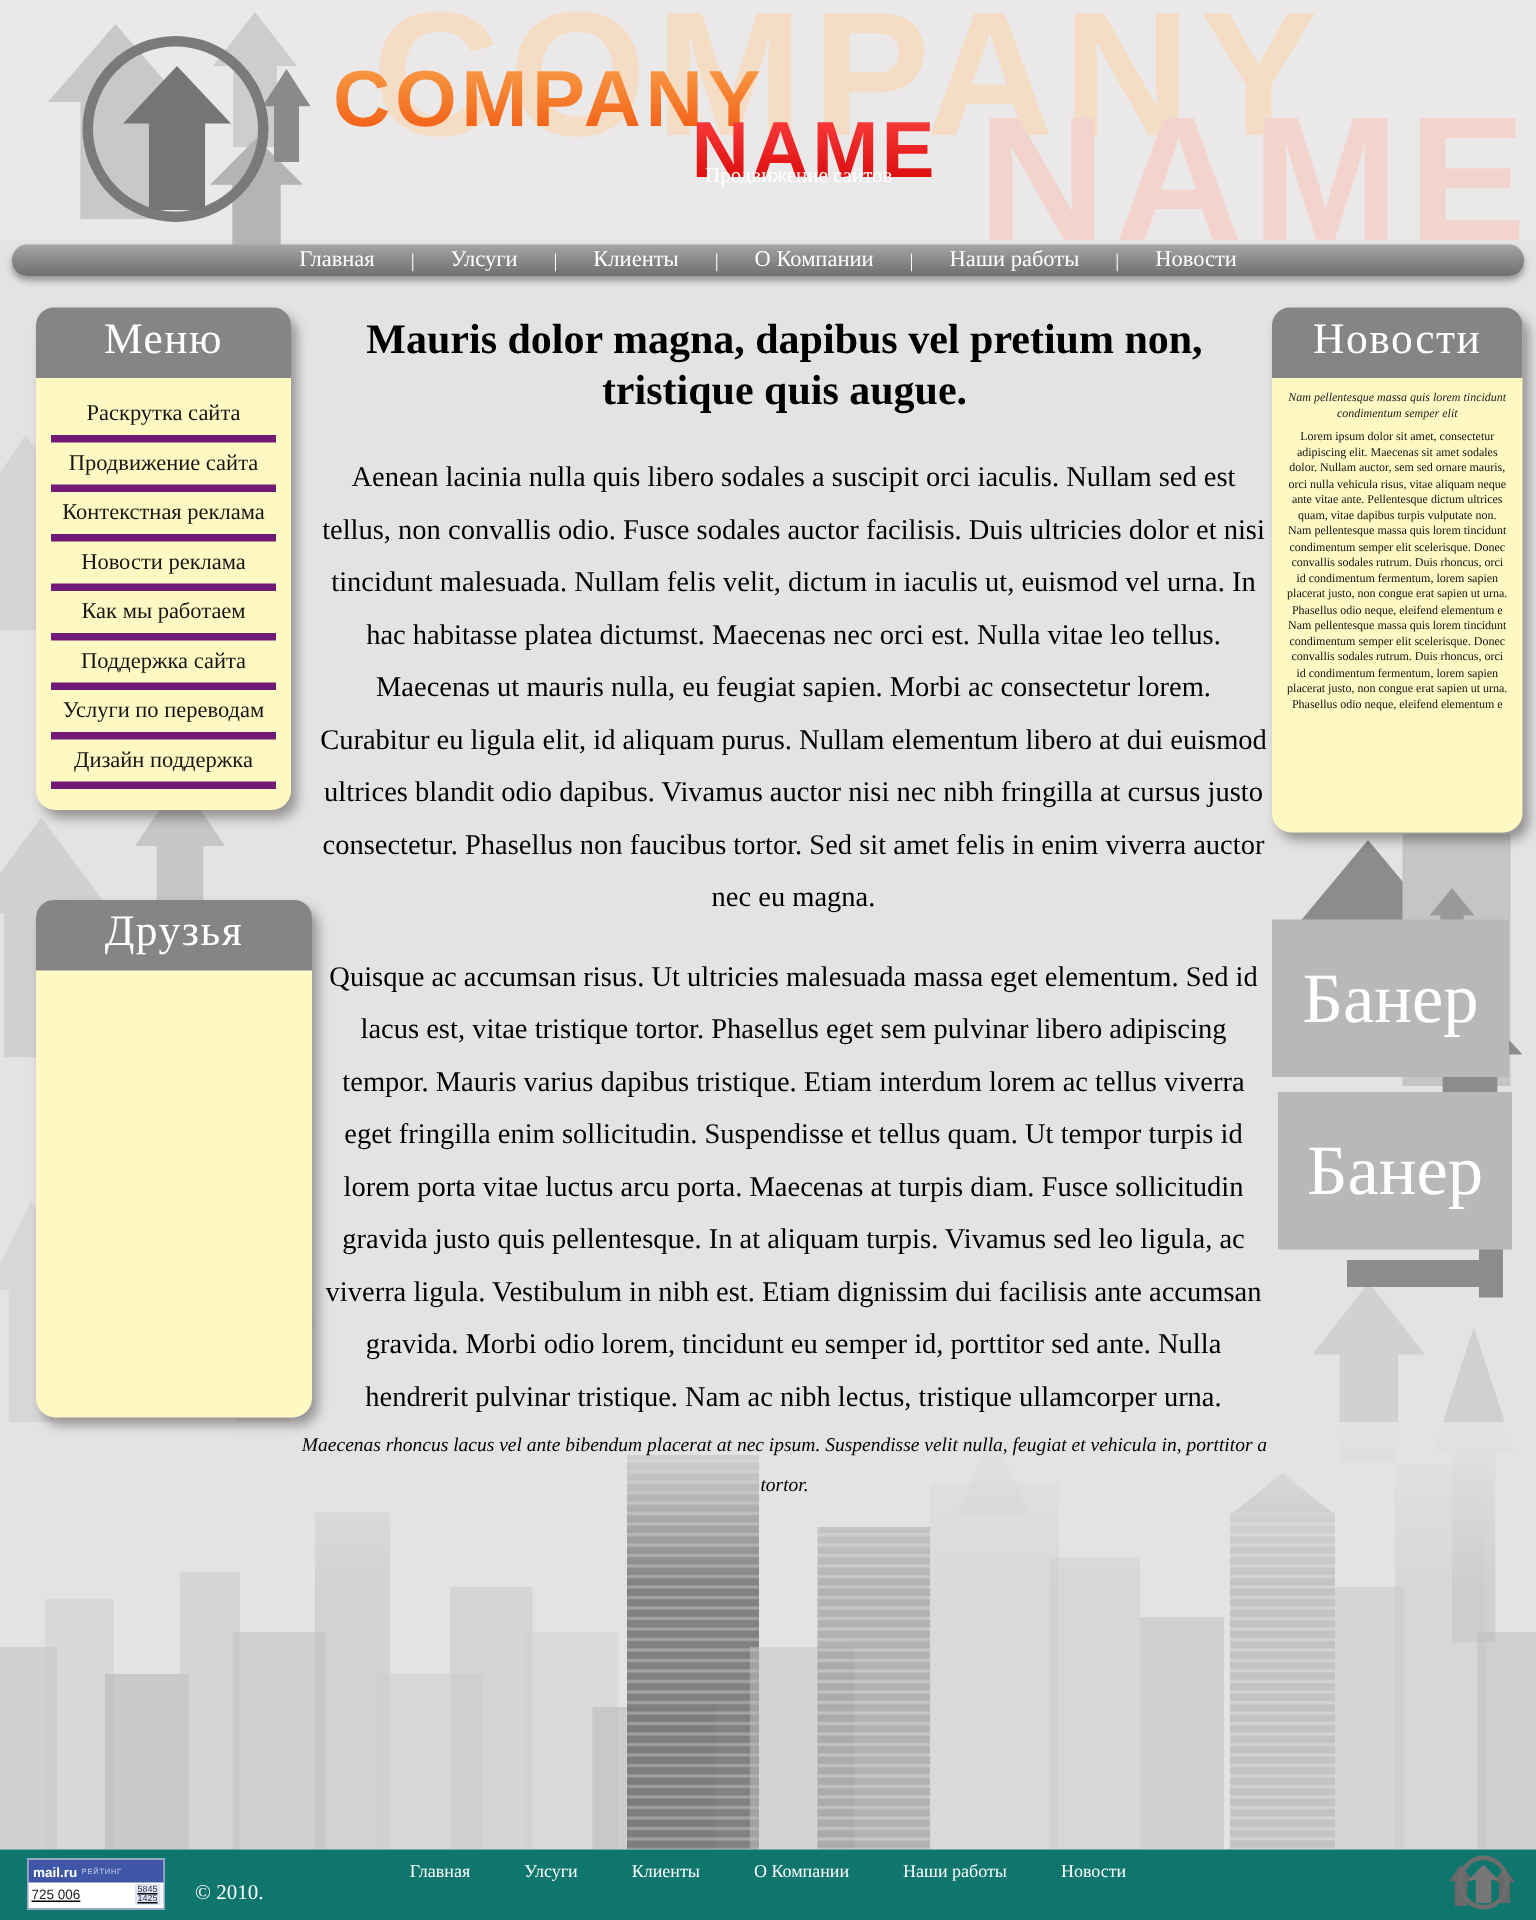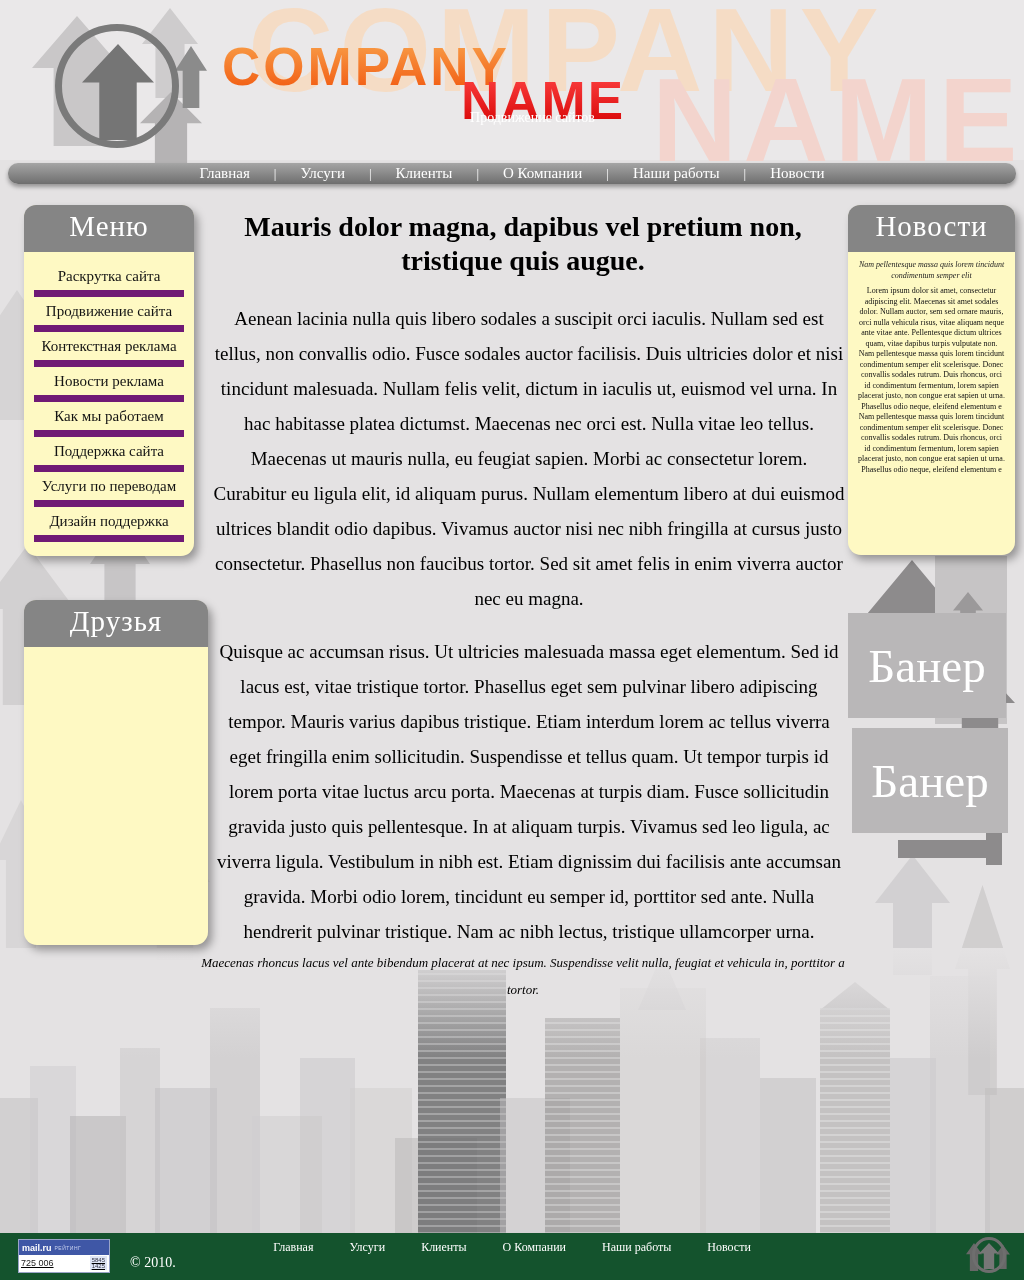--- a/index.html
+++ b/index.html
@@ -43,21 +43,21 @@
   
   .box { position:absolute; border-radius:13px; background:#fef9c3; box-shadow:4px 5px 8px rgba(0,0,0,.35); z-index:5; }
   .box-header {
     background:#858585; border-radius:12px 12px 0 0; color:#fff; text-align:center;
     font-size:29px; padding:5px 0 9px; letter-spacing:1px;
   }
   .menu-box { left:24px; top:205px; width:170px; }
   .menu-list { padding:10px 10px 14px; }
   .menu-list a {
     display:block; text-align:center; color:#141414; text-decoration:none;
-    font-size:15px; padding:6px 2px 5px; border-bottom:7px solid #701a75;
+    font-size:15px; padding:6px 2px 5px; border-bottom:5px solid #701a75;
   }
   .friends-box { left:24px; top:600px; width:184px; height:345px; }
   .news-box { left:848px; top:205px; width:167px; height:350px; }
   .news-body { padding:8px 9px; text-align:center; overflow:hidden; height:300px; }
   .news-lead { font-style:italic; font-size:8px; line-height:10.5px; margin-bottom:5px; color:#222; }
   .news-text { font-size:8px; line-height:10.5px; color:#111; }
   
   .main-col { position:absolute; left:200px; top:210px; width:646px; text-align:center; z-index:5; }
   .main-heading { font-size:28px; font-weight:bold; line-height:34px; }
   .para { font-size:19px; line-height:35px; margin-top:23px;margin-left:12px; }
@@ -68,21 +68,21 @@
     font-size:47px; z-index:5; }
   .banner1 { left:848px; top:613px; width:158px; height:105px; }
   .banner2 { left:852px; top:728px; width:156px; height:105px; }
   
   .deco { z-index:1; }
   .deco4 { z-index:4; }
   .city { position:absolute; left:0; top:948px; width:1024px; height:285px; z-index:1; }
   .city-fade { position:absolute; left:0; top:948px; width:1024px; height:110px;
     background:linear-gradient(#e4e2e3, rgba(228,226,227,0)); z-index:2; pointer-events:none; }
   
-  .footer { position:absolute; left:0; top:1233px; width:1024px; height:47px; background:#14532d; z-index:8; }
+  .footer { position:absolute; left:0; top:1233px; width:1024px; height:47px; background:#0f766e; z-index:8; }
   .counter { position:absolute; left:18px; top:6px; width:92px; height:34px; border:1px solid #9aa4c8;
     background:#fff; font-family:"Liberation Sans", sans-serif; cursor:pointer; }
   .counter-top { background:#3f57a6; height:15px; display:flex; align-items:center; padding:0 3px; gap:3px; }
   .counter-brand { color:#fff; font-weight:bold; font-size:9px; }
   .counter-label { color:#c9d2ef; font-size:5px; letter-spacing:.5px; }
   .counter-bottom { display:flex; align-items:center; justify-content:space-between; padding:1px 2px;text-decoration:underline; }
   .counter-value { font-size:9px; color:#222; }
   .counter-stats { background:#dfe5f5; color:#334; font-size:6px; line-height:6px; padding:1px 2px; text-align:right; }
   .copyright { position:absolute; left:130px; top:22px; color:#fff; font-size:14px; }
   .footer-nav { position:absolute; left:0; top:7px; width:1024px; display:flex; justify-content:center; gap:36px; }

